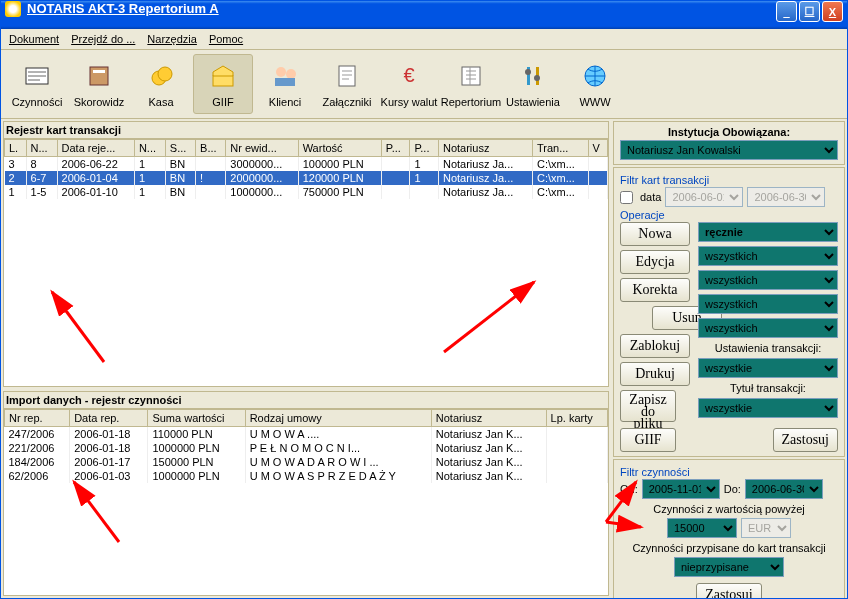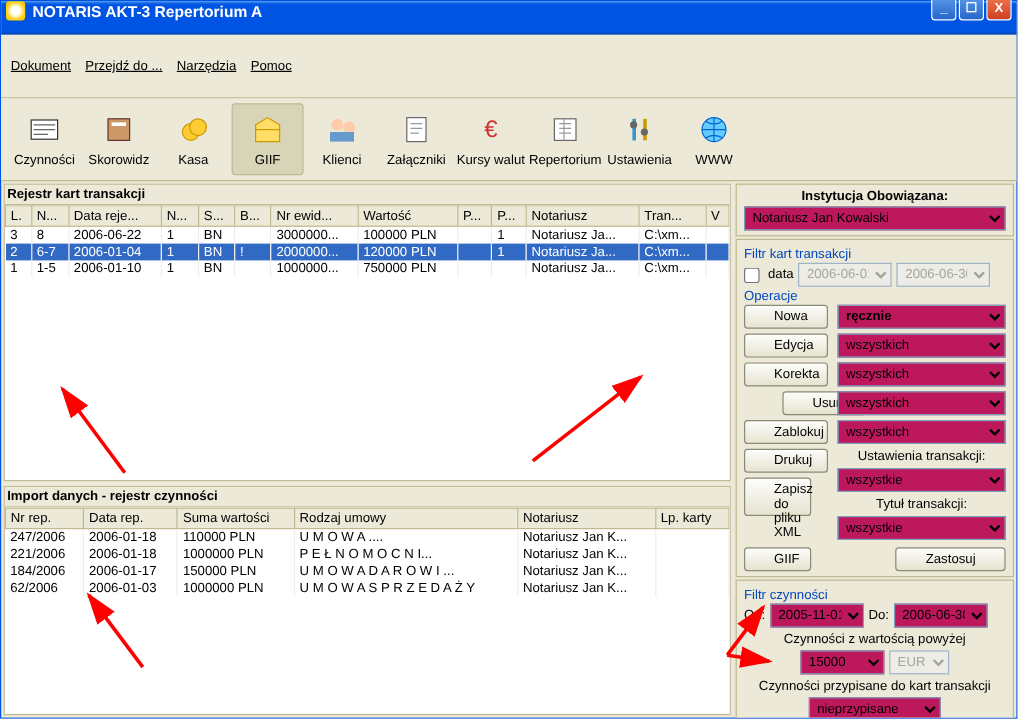--- a/index.html
+++ b/index.html
@@ -1,45 +1,45 @@
 <!DOCTYPE html>
 <html><head>
 <meta charset="utf-8">
 <style>
 * { box-sizing: border-box; margin: 0; padding: 0; }
 body { font-family: Tahoma, Arial, sans-serif; font-size: 11px; background: #ece9d8; width: 848px; height: 599px; overflow: hidden; }
 .window { width: 848px; height: 599px; border: 1px solid #0054e3; background: #ece9d8; display: flex; flex-direction: column; }
-.titlebar { background: linear-gradient(to bottom, #3c8cf0 0%, #0054e3 10%, #0054e3 90%, #0040b0 100%); height: 28px; display: flex; align-items: flex-end; padding: 12px 4px; color: white; font-weight: bold; font-size: 13px; }
+.titlebar { background: linear-gradient(to bottom, #3c8cf0 0%, #0054e3 10%, #0054e3 90%, #0040b0 100%); height: 28px; display: flex; align-items: flex-start; padding: 0 4px; color: white; font-weight: bold; font-size: 13px; text-decoration: underline; }
 .titlebar-icon { width: 16px; height: 16px; background: radial-gradient(circle, #fff 30%, #ffcc00 70%); border-radius: 3px; margin-right: 6px; }
 .titlebar-title { flex: 1; }
 .winbtn { width: 21px; height: 21px; margin-left: 2px; border: 1px solid #fff; border-radius: 3px; display: flex; align-items: center; justify-content: center; font-weight: bold; font-size: 11px; cursor: pointer; }
 .winbtn.min, .winbtn.max { background: linear-gradient(#5a9ae8, #2667c9); color: #fff; }
 .winbtn.close { background: linear-gradient(#f07850, #d04020); color: #fff; }
-.menubar { background: #ece9d8; padding: 20px 8px; display: flex; gap: 12px; border-bottom: 1px solid #c0b890; }
+.menubar { background: #ece9d8; padding: 4px 8px; display: flex; gap: 12px; border-bottom: 1px solid #c0b890; }
 .menuitem { text-decoration: underline; cursor: pointer; }
 .toolbar { background: #ece9d8; padding: 4px 6px; display: flex; gap: 2px; border-bottom: 1px solid #c0b890; }
 .tbtn { width: 60px; height: 60px; display: flex; flex-direction: column; align-items: center; justify-content: center; gap: 4px; cursor: pointer; border: 1px solid transparent; border-radius: 3px; font-size: 11px; }
 .tbtn.active { background: #d8d4b8; border-color: #c0b890; }
 .tbtn .ticon { width: 32px; height: 32px; display: flex; align-items: center; justify-content: center; }
 .content { flex: 1; display: flex; gap: 4px; padding: 2px; overflow: hidden; }
 .left-col { flex: 1; display: flex; flex-direction: column; gap: 4px; }
 .right-col { width: 232px; display: flex; flex-direction: column; gap: 2px; }
 .panel { border: 1px solid #c0b890; background: #fff; display: flex; flex-direction: column; overflow: hidden; position: relative; }
 .panel-title { text-align: left; font-weight: bold; background: #ece9d8; padding: 2px; border-bottom: 1px solid #c0b890; }
 .grid { flex: 1; overflow: auto; background: #fff; }
 table { border-collapse: collapse; width: 100%; font-size: 11px; }
 th { background: #ece9d8; border: 1px solid #c0b890; padding: 2px 4px; font-weight: normal; text-align: left; white-space: nowrap; }
 td { border-right: 1px solid #eee; padding: 1px 4px; white-space: nowrap; }
 tr.sel td { background: #316ac5; color: #fff; }
 .rpanel { border: 1px solid #c0b890; background: #ece9d8; padding: 4px 6px; }
 .rpanel .title { font-weight: bold; text-align: center; margin-bottom: 2px; }
 .fld-label { color: #0046c0; font-size: 11px; margin: 2px 0 1px; }
-select, input[type=text] { font-size: 11px; border: 1px solid #7b9ebd; padding: 1px 2px; background: #be185d; }
+select, input[type=text] { font-size: 11px; border: 1px solid #7b9ebd; padding: 1px 2px; background: #0f766e; }
 .combo { width: 100%; height: 20px; }
-.btn { background: linear-gradient(#fdfdfb, #e6e3cf); border: 1px solid #8a8a76; border-radius: 3px; padding: 3px 24px; font-size: 11px; cursor: pointer; min-width: 56px; }
+.btn { background: linear-gradient(#fdfdfb, #e6e3cf); border: 1px solid #8a8a76; border-radius: 3px; padding: 3px 8px; font-size: 14px; cursor: pointer; min-width: 56px; font-family: Liberation Serif, serif; }
 .ops-col { display: flex; flex-direction: column; gap: 4px; }
 .date-row { display: flex; align-items: center; gap: 4px; }
 .chk { margin-right: 3px; }
 .arrow { position: absolute; z-index: 10; pointer-events: none; }
 .disabled-combo { background: #eee; color: #888; }
 </style>
 </head>
 <body>
 
 <div class="window">

